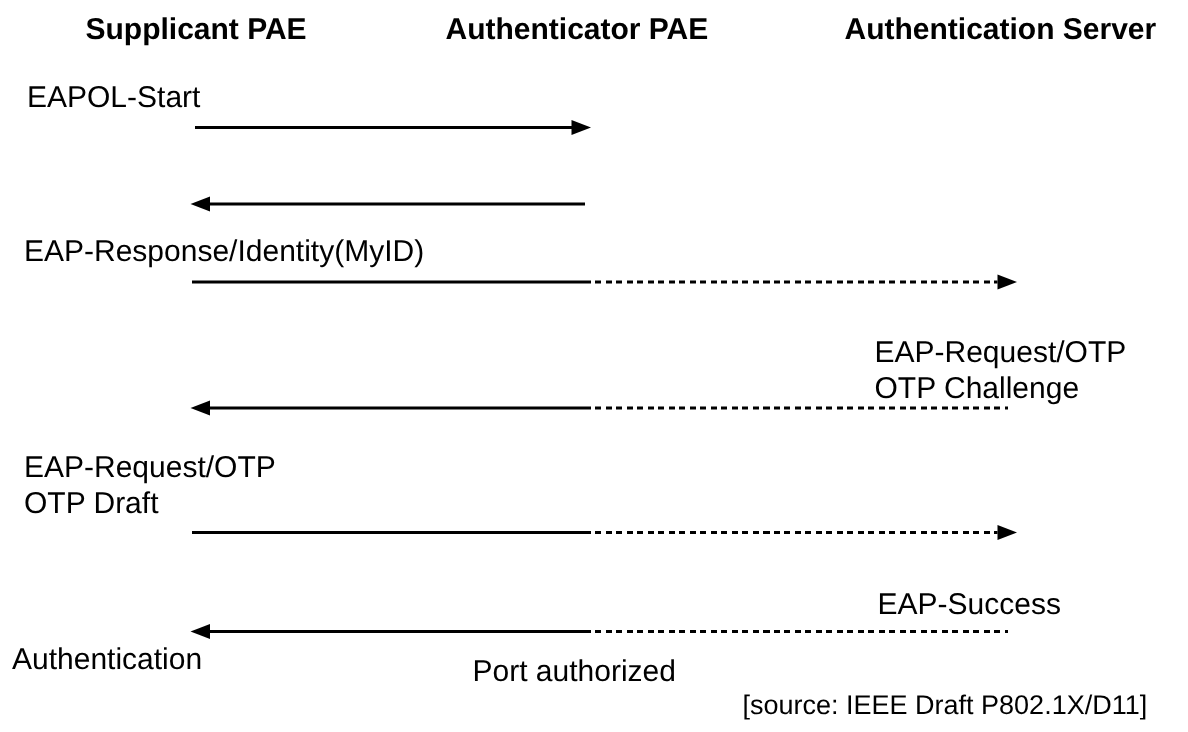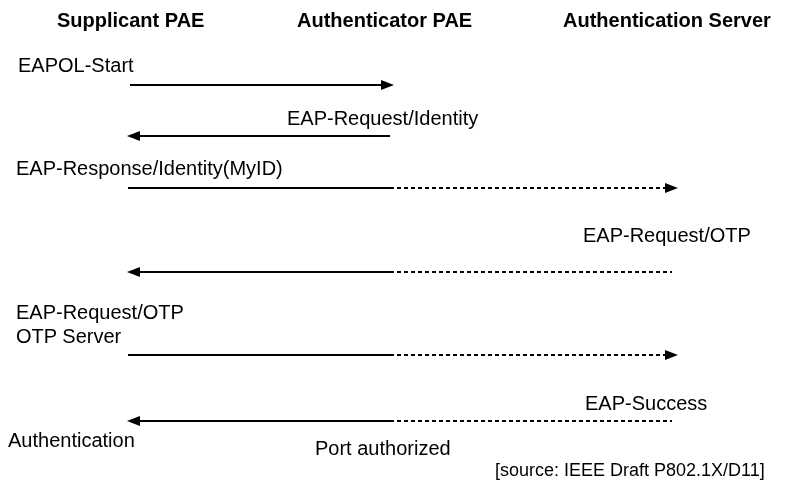--- a/index.html
+++ b/index.html
@@ -63,45 +63,45 @@
   <div class="hdr" style="left:57px">Supplicant PAE</div>
   <div class="hdr" style="left:297px">Authenticator PAE</div>
   <div class="hdr" style="left:563px">Authentication Server</div>
 
   <div class="lbl" style="left:18px;top:53px">EAPOL-Start</div>
   <div>
     <div class="line" style="left:130px;top:84px;width:252px"></div>
     <div class="head right" style="left:381px;top:80px"></div>
   </div>
 
-  <div class="lbl" style="left:287px;top:106px">EAP-Request/Identity</div>
   <div>
     <div class="head left" style="left:127px;top:131px"></div>
     <div class="line" style="left:138px;top:135px;width:252px"></div>
   </div>
 
   <div class="lbl" style="left:16px;top:156px">EAP-Response/Identity(MyID)</div>
   <div>
     <div class="line" style="left:128px;top:187px;width:262px"></div>
     <div class="dash" style="left:390px;top:187px;width:275px"></div>
     <div class="head right" style="left:665px;top:183px"></div>
   </div>
 
   <div class="lbl" style="left:583px;top:223px">
     <span class="ln">EAP-Request/OTP</span>
+    <span class="ln">OTP Challenge</span>
   </div>
   <div>
     <div class="head left" style="left:127px;top:267px"></div>
     <div class="line" style="left:138px;top:271px;width:252px"></div>
     <div class="dash" style="left:390px;top:271px;width:282px"></div>
   </div>
 
   <div class="lbl" style="left:16px;top:300px">
     <span class="ln">EAP-Request/OTP</span>
-    <span class="ln">OTP Server</span>
+    <span class="ln">OTP Draft</span>
   </div>
   <div>
     <div class="line" style="left:128px;top:354px;width:262px"></div>
     <div class="dash" style="left:390px;top:354px;width:275px"></div>
     <div class="head right" style="left:665px;top:350px"></div>
   </div>
 
   <div class="lbl" style="left:585px;top:391px">EAP-Success</div>
   <div>
     <div class="head left" style="left:127px;top:416px"></div>

